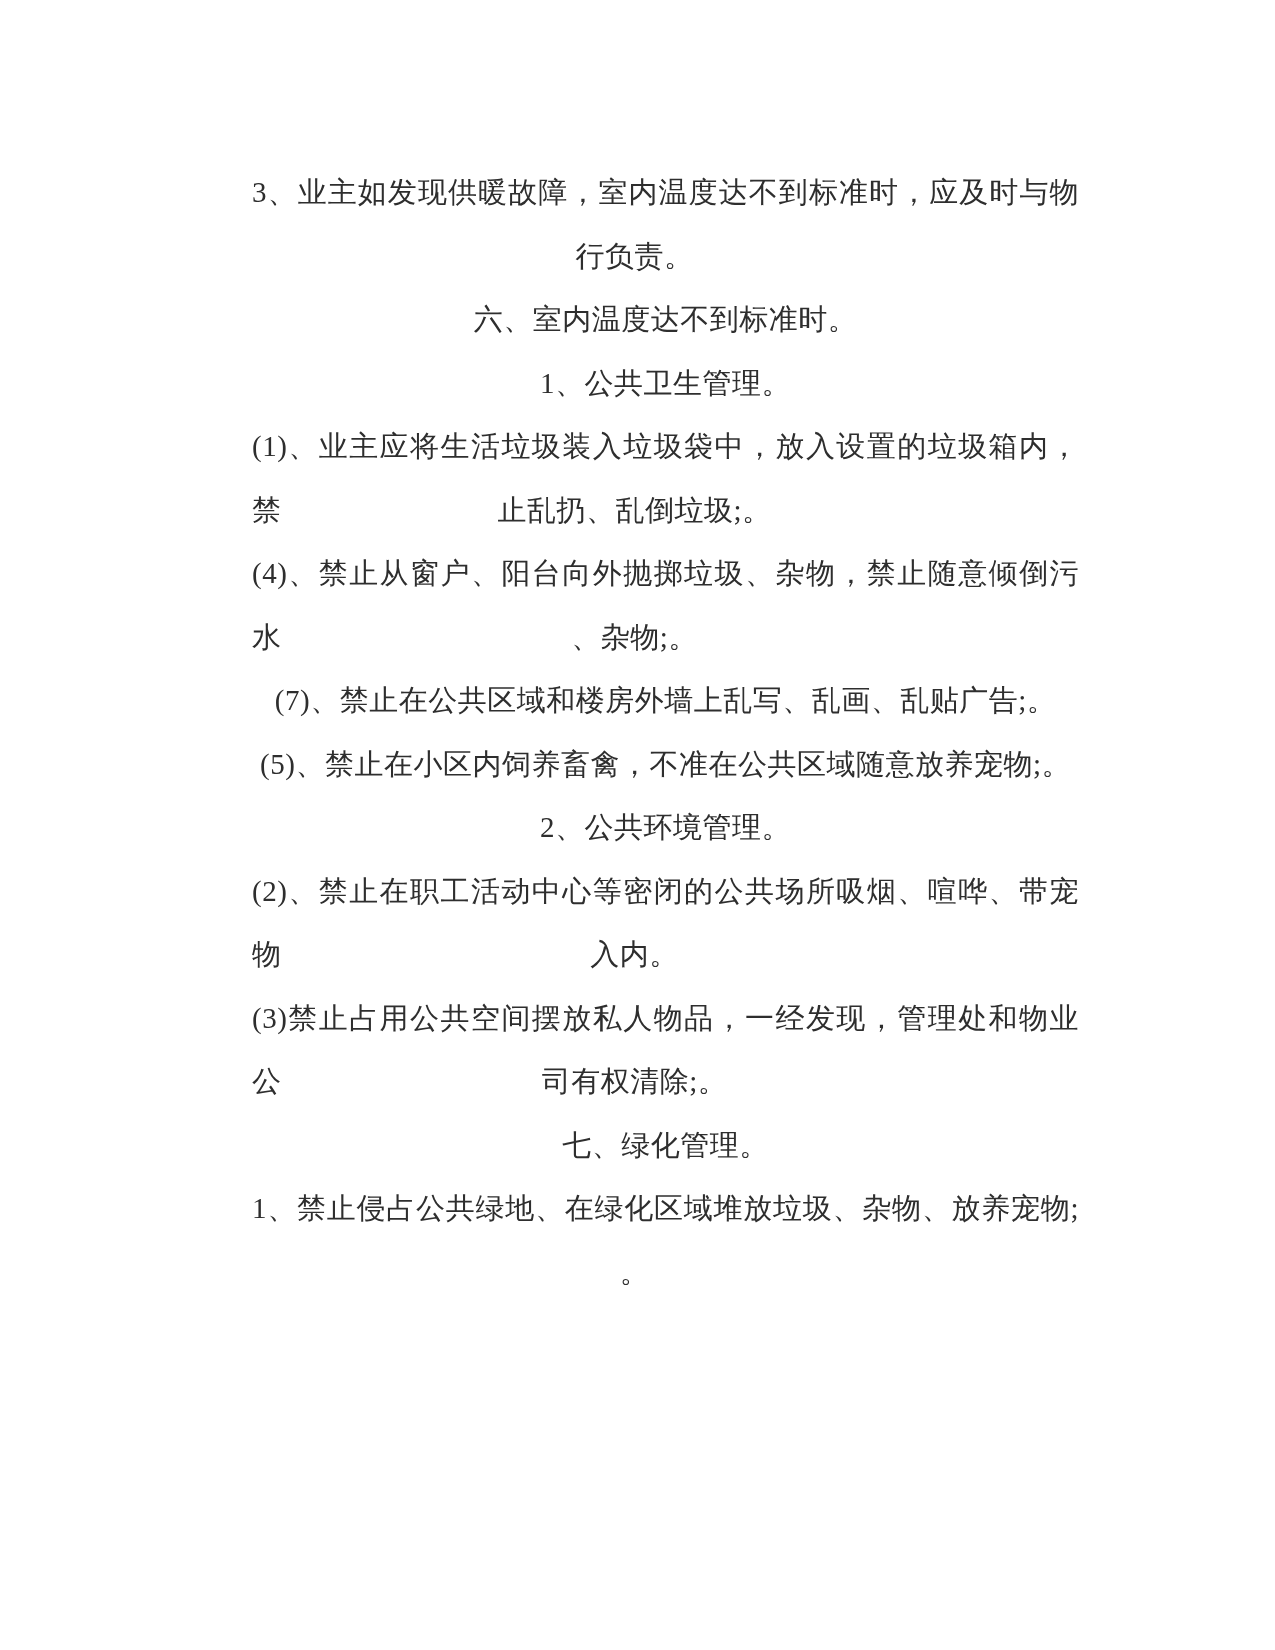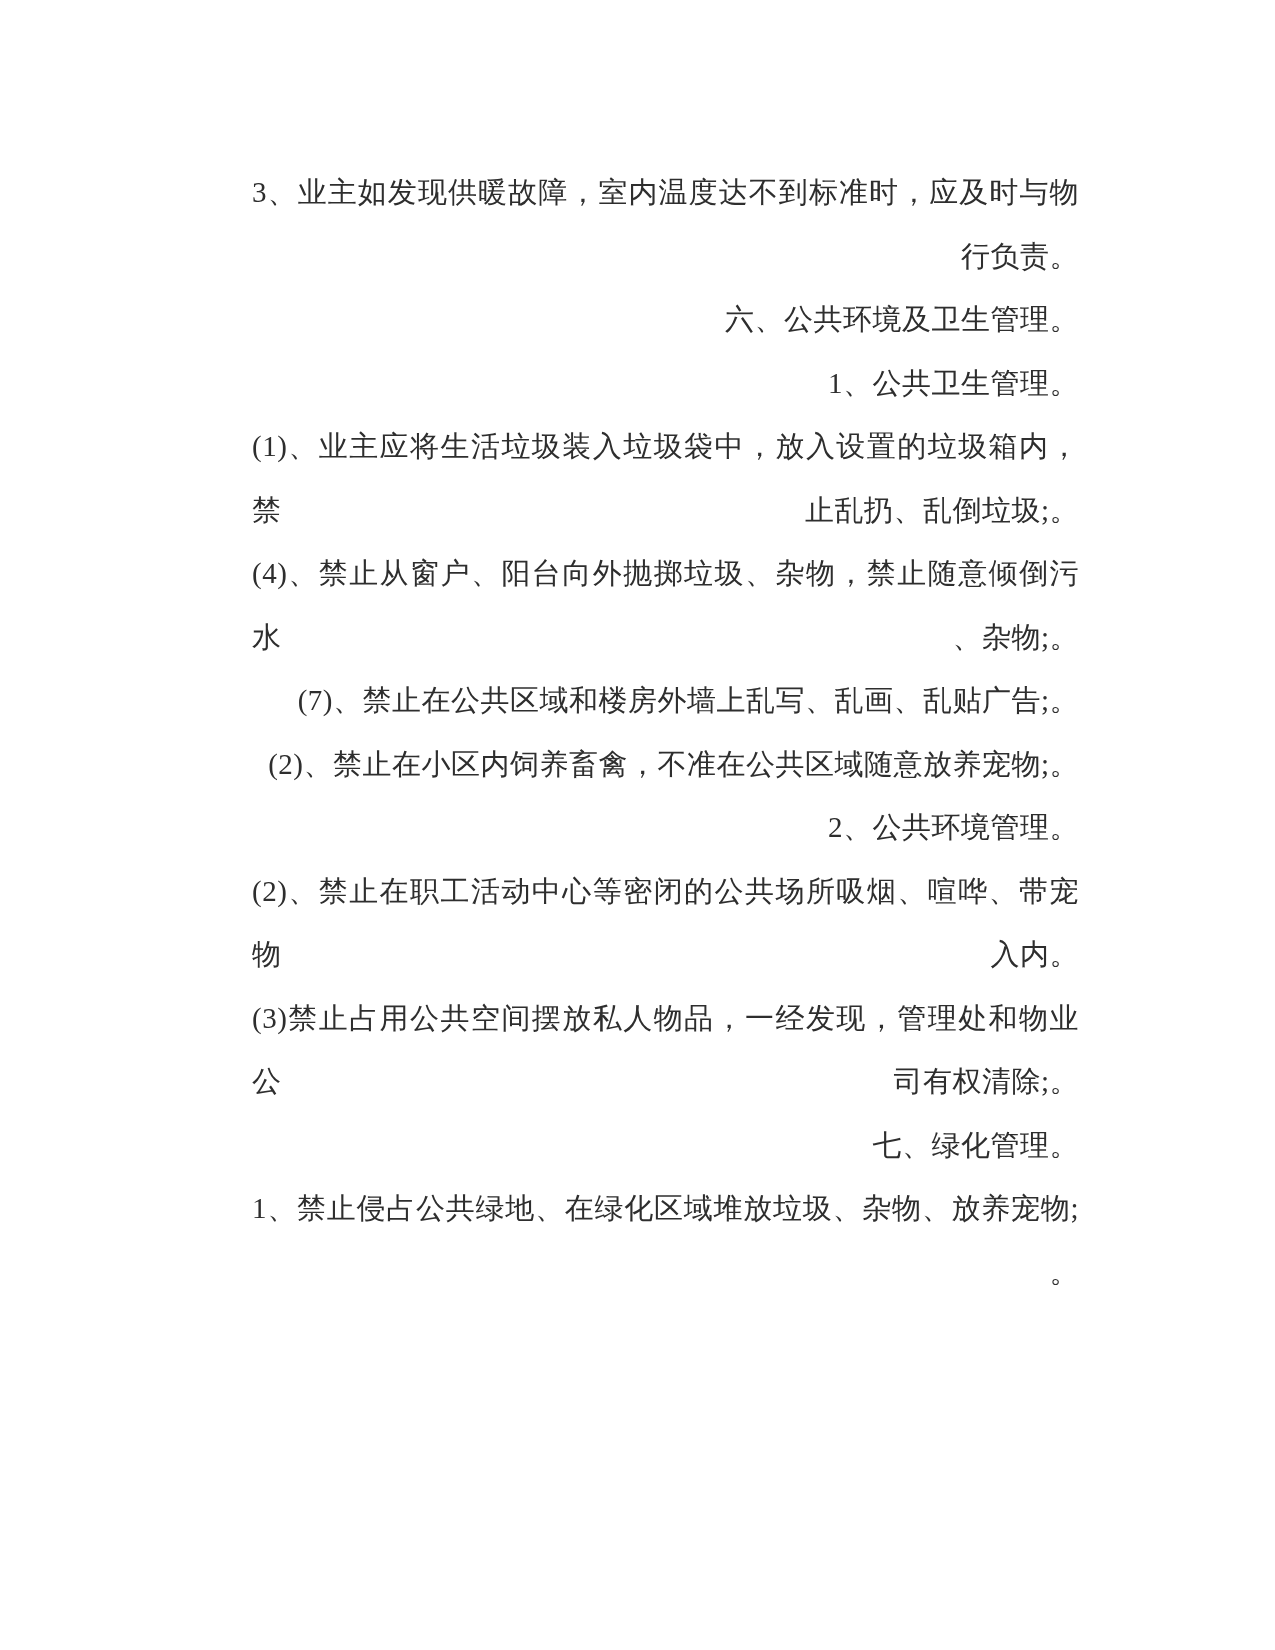--- a/index.html
+++ b/index.html
@@ -24,46 +24,46 @@
   .line {
     margin: 0;
     padding: 0;
     height: 63.5px;
     line-height: 63.5px;
     font-size: 29px;
     letter-spacing: 0.5px;
     color: #2e2e2e;
     white-space: normal;
     overflow: visible;
-    text-align: right;
+    text-align: center;
   }
   .line.indent {
     padding-left: 62px;
   }
   .line.stretch {
     text-align: justify;
     text-align-last: justify;
     -moz-text-align-last: justify;
   }
 </style>
 </head>
 <body>
 
 <div class="page">
   <div class="text-block">
       <p class="line indent stretch">3、业主如发现供暖故障，室内温度达不到标准时，应及时与物</p>
       <p class="line">行负责。</p>
-      <p class="line indent">六、公共环境及卫生管理。</p>
+      <p class="line indent">六、室内温度达不到标准时。</p>
       <p class="line indent">1、公共卫生管理。</p>
       <p class="line indent stretch">(1)、业主应将生活垃圾装入垃圾袋中，放入设置的垃圾箱内，禁</p>
       <p class="line">止乱扔、乱倒垃圾;。</p>
       <p class="line indent stretch">(4)、禁止从窗户、阳台向外抛掷垃圾、杂物，禁止随意倾倒污水</p>
       <p class="line">、杂物;。</p>
       <p class="line indent">(7)、禁止在公共区域和楼房外墙上乱写、乱画、乱贴广告;。</p>
-      <p class="line indent">(2)、禁止在小区内饲养畜禽，不准在公共区域随意放养宠物;。</p>
+      <p class="line indent">(5)、禁止在小区内饲养畜禽，不准在公共区域随意放养宠物;。</p>
       <p class="line indent">2、公共环境管理。</p>
       <p class="line indent stretch">(2)、禁止在职工活动中心等密闭的公共场所吸烟、喧哗、带宠物</p>
       <p class="line">入内。</p>
       <p class="line indent stretch">(3)禁止占用公共空间摆放私人物品，一经发现，管理处和物业公</p>
       <p class="line">司有权清除;。</p>
       <p class="line indent">七、绿化管理。</p>
       <p class="line indent stretch">1、禁止侵占公共绿地、在绿化区域堆放垃圾、杂物、放养宠物;</p>
       <p class="line">。</p>
     </div>
 </div>

